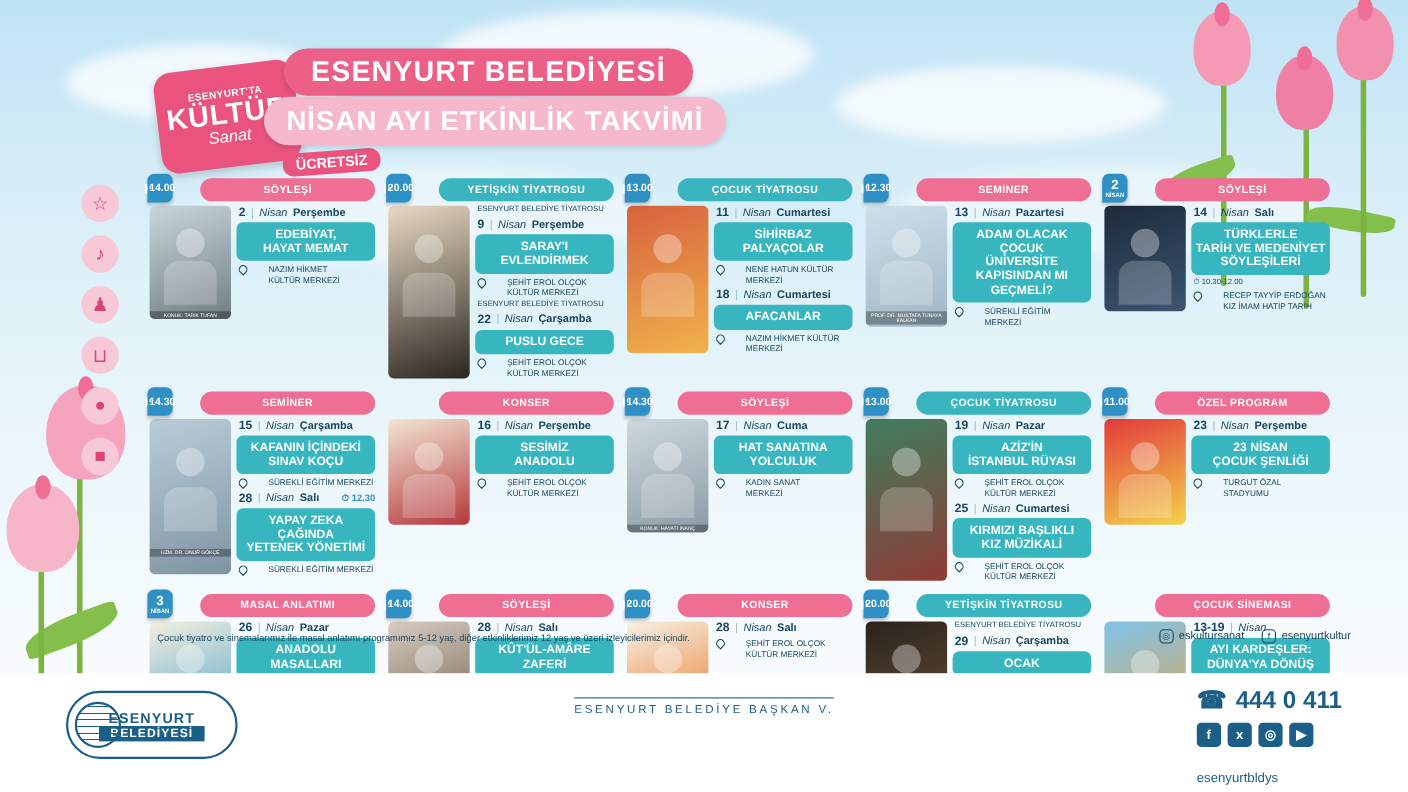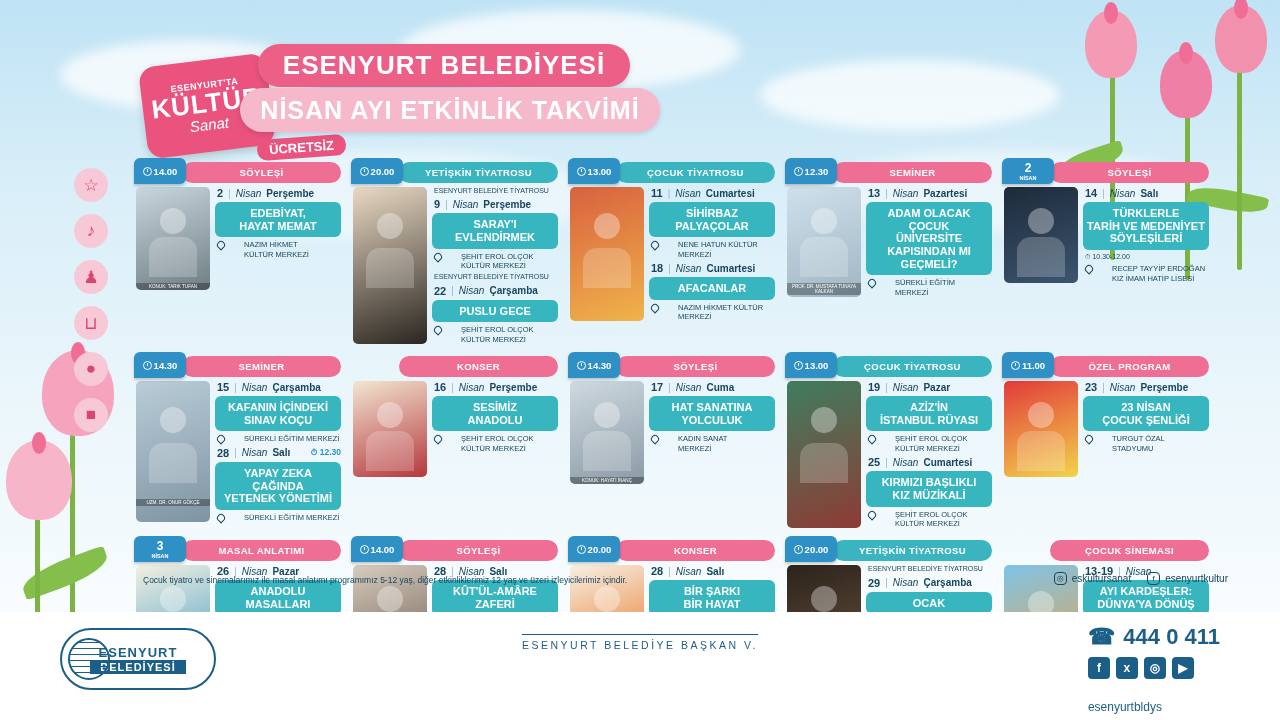--- a/index.html
+++ b/index.html
@@ -59,21 +59,21 @@
   .rail-ic { width: 34px; height: 34px; border-radius: 50%; background: #f7c9d6;
              display: flex; align-items: center; justify-content: center; color: #d9466f; font-size: 17px; }
 
   
   .grid { position: absolute; left: 136px; top: 162px; width: 1100px;
           display: grid; grid-template-columns: repeat(5, 205px); gap: 12px 12px; }
   .card { position: relative; }
   .cat-bar { height: 21px; border-radius: 11px; color: #fff; font-size: 9.5px; font-weight: bold;
              display: flex; align-items: center; justify-content: center; letter-spacing: .4px; }
 
-  .time-tab { position: absolute; left: -2px; top: -4px; width: 52px; height: 26px; background: #2f90c6;
+  .time-tab { position: absolute; left: -2px; top: -4px; width: 23px; height: 26px; background: #2f90c6;
               border-radius: 6px 6px 6px 0; color: #fff; font-size: 9.5px; font-weight: bold;
               display: flex; align-items: center; justify-content: center; gap: 2px; z-index: 3;
               box-shadow: 0 2px 3px rgba(0,0,0,.2); }
   .time-tab .clk { width: 9px; height: 9px; border: 1.3px solid #fff; border-radius: 50%; position: relative; }
   .time-tab .clk:after { content:""; position:absolute; left:3px; top:1.5px; width:1px; height:3px; background:#fff; }
 
   .card-body { margin-top: 4px; display: flex; gap: 5px; }
   .thumb { width: 74px; border-radius: 5px; overflow: hidden; position: relative; flex: none;
            background: #9fb6c2; }
   .info { flex: 1; display: flex; flex-direction: column; gap: 3px; }
@@ -344,21 +344,21 @@
             <span class="m">Nisan</span>
             <span class="w">Salı</span>
           </div>
           <div class="evt-name" style="white-space: pre-line;">TÜRKLERLE
 TARİH VE MEDENİYET
 SÖYLEŞİLERİ</div>
           <div class="subnote">⏱ 10.30-12.00</div>
           <div class="venue">
             <span class="pin"></span>
             <span style="white-space: pre-line;">RECEP TAYYİP ERDOĞAN
-KIZ İMAM HATİP LİSESİ</span>
+KIZ İMAM HATİP TARİH</span>
           </div>
         </div>
       </div>
     </div>
     <div class="card">
       <div class="cat-bar" style="background: rgb(238, 111, 147); margin-left: 46px;">SEMİNER</div>
       <div class="time-tab">
         <span class="clk"></span>
         <span>14.30</span>
       </div>
@@ -610,22 +610,20 @@
           </div>
           <div style="font-size: 4.6px; text-align: center; color: rgb(255, 255, 255); background: rgba(0, 0, 0, 0.3); padding: 1px;">ESENYURT BELEDİYESİ</div>
         </div>
         <div class="info">
           <div class="datebar">
             <span class="d">28</span>
             <span class="sep">|</span>
             <span class="m">Nisan</span>
             <span class="w">Salı</span>
           </div>
-          <div class="evt-name" style="white-space: pre-line;">BİR ŞARKI
-BİR HAYAT</div>
           <div class="venue">
             <span class="pin"></span>
             <span style="white-space: pre-line;">ŞEHİT EROL OLÇOK
 KÜLTÜR MERKEZİ</span>
           </div>
         </div>
       </div>
     </div>
     <div class="card">
       <div class="cat-bar" style="background: rgb(58, 181, 192); margin-left: 46px;">YETİŞKİN TİYATROSU</div>

